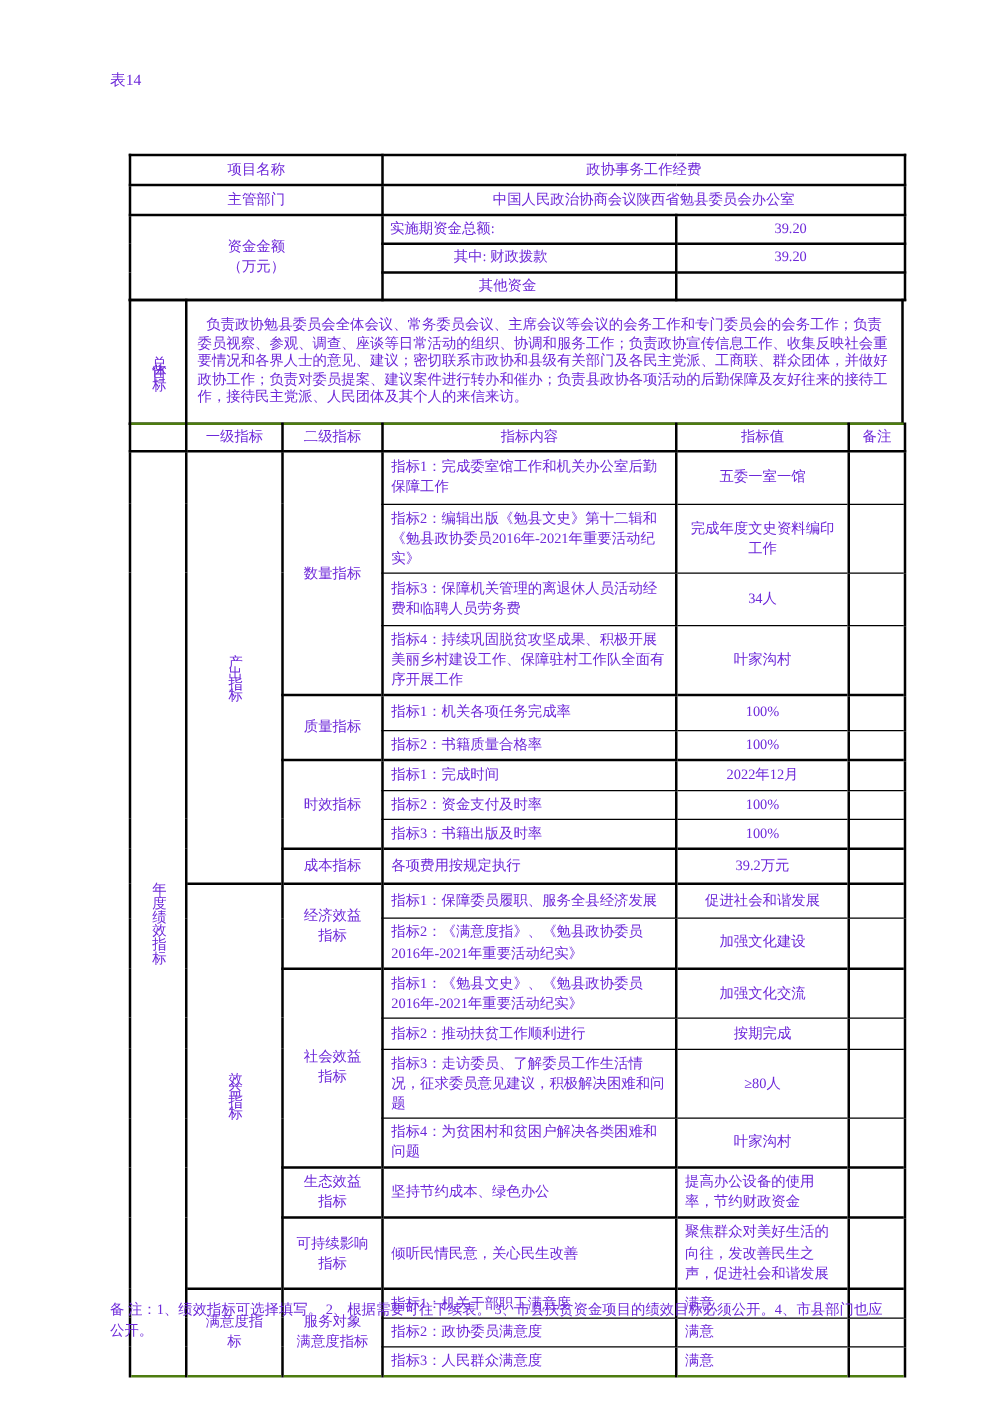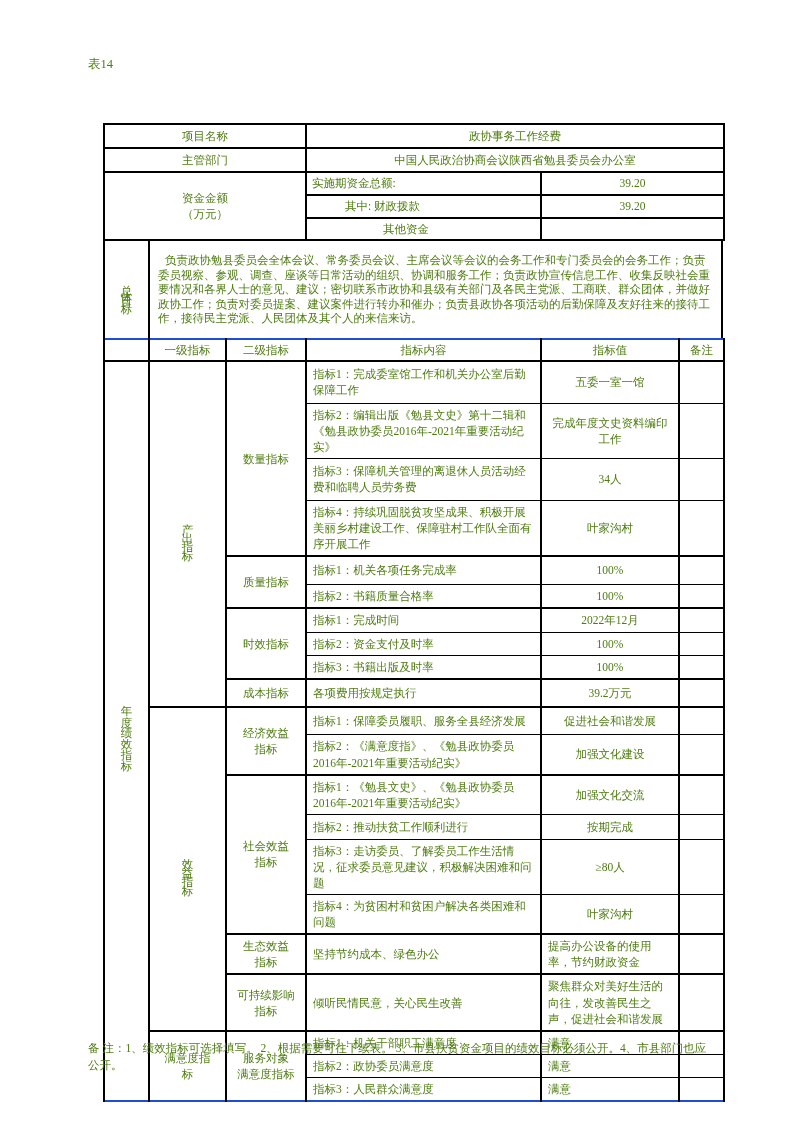--- a/index.html
+++ b/index.html
@@ -1,45 +1,45 @@
 <!DOCTYPE html>
 <html><head>
 <meta charset="utf-8">
 <style>
   * { margin:0; padding:0; box-sizing:border-box; }
   html,body { background:#ffffff; }
   .page {
     position:relative; width:793px; height:1122px; background:#fff;
-    font-family:"Liberation Serif","DejaVu Serif",serif; color:#4d7c0f;
+    font-family:"Liberation Serif","DejaVu Serif",serif; color:#6d28d9;
     overflow:hidden;
   }
   .tag { position:absolute; left:88px; top:56px; font-size:12.5px; }
   .title {
     position:absolute; left:0; right:0; top:83px; text-align:center;
     font-size:17px; font-weight:bold; letter-spacing:1px;
   }
   .tbl-wrap { position:absolute; left:103px; top:123px; width:620px; }
   table { width:100%; border-collapse:collapse; table-layout:fixed; }
   td {
     border:1px solid #000; font-size:11.5px; line-height:1.4;
     padding:2px 5px; vertical-align:middle; overflow-wrap:anywhere;
   }
   
   .t-info td, .t-goal td { border-width:2px; }
   .t-goal, .t-ind { margin-top:-2px; }
-  .t-ind { border:2px solid #1d4ed8; }
+  .t-ind { border:2px solid #4d7c0f; }
   .t-ind td { border-left-width:2px; border-right-width:2px; }
   .t-ind tr.hdr td { border-bottom-width:2px; }
   .t-ind tr.grp td { border-top-width:2px; }
   .c { text-align:center; }
   .l { text-align:left; }
   .ct { text-align:left; padding:3px 6px; }
   .vl { text-align:left; padding:3px 6px;border-radius:13px; }
   .pre { white-space:pre-line; }
-  .ind1 { padding-left:38px;margin-left:36px; }
+  .ind1 { padding-left:56px;margin-left:36px; }
   .ind2 { padding-left:76px; }
   .goal-text { line-height:1.26; padding:5px 8px; text-indent:7px; }
   .vert {
     display:inline-block; writing-mode:vertical-rl; text-orientation:upright;
     letter-spacing:6px;
   }
   .v-goal { letter-spacing:6px; }
   .v-l1 { letter-spacing:9px; }
   .v-annual { letter-spacing:11px; }
   

